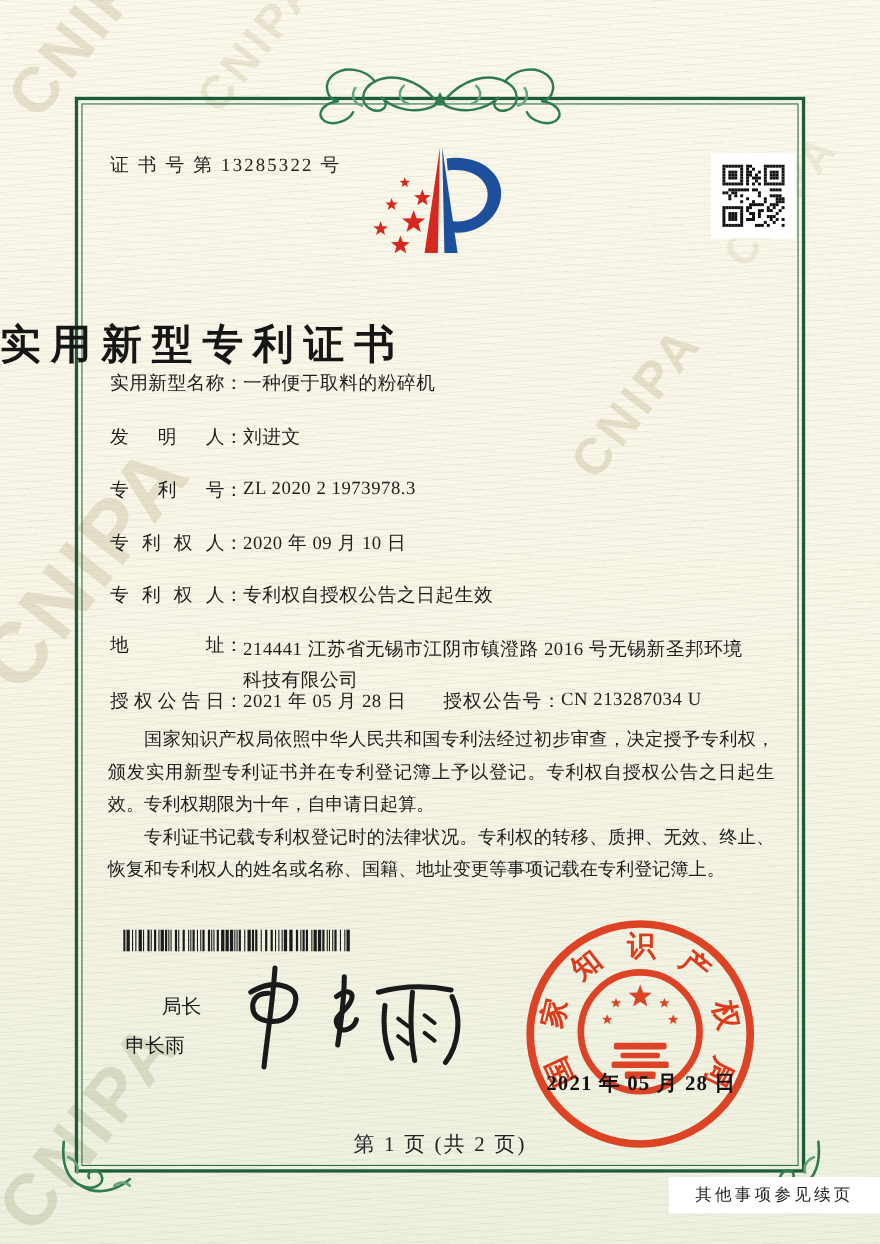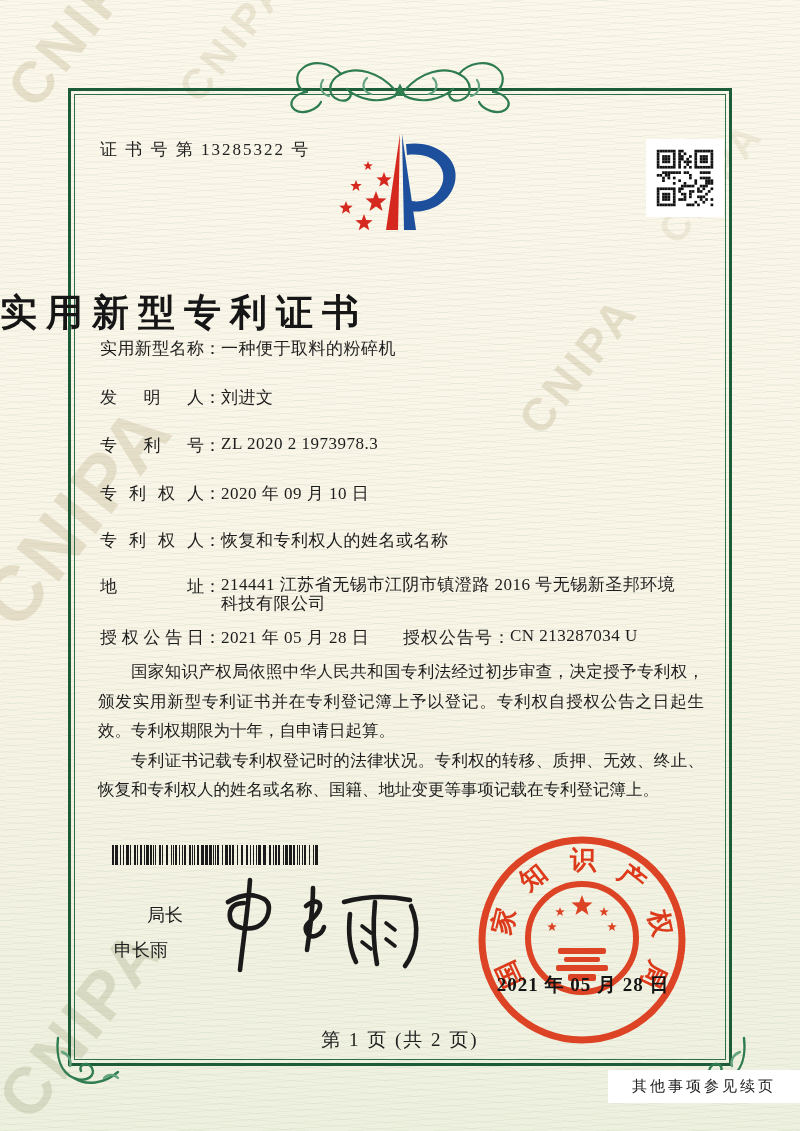--- a/index.html
+++ b/index.html
@@ -36,21 +36,21 @@
   .qr{position:absolute;left:646px;top:139px;width:78px;height:78px;z-index:4;}
   .logo{position:absolute;left:334px;top:130px;width:132px;height:106px;z-index:4;}
   .title{position:absolute;left:0;top:242px;width:747px;
          font-size:37px;font-weight:bold;color:#161616;letter-spacing:9px;z-index:4;margin-top:46px;}
   
   .field-row{position:absolute;left:100px;width:620px;font-size:17px;color:#1d1d1d;z-index:4;}
   .lbl{display:inline-block;width:104px;text-align:justify;text-align-last:justify;
        vertical-align:top;}
   .colon{vertical-align:top;}
   .val{letter-spacing:0.5px;vertical-align:top;}
-  .val-addr{display:inline-block;width:458px;line-height:19px;vertical-align:top;}
+  .val-addr{display:inline-block;width:458px;line-height:29px;vertical-align:top;}
   .r1{top:337px;} .r2{top:386px;} .r3{top:434px;} .r4{top:482px;}
   .r5{top:529px;} .r6{top:575px;} .r7{top:626px;}
   .pair2{position:absolute;left:303px;top:0;}
   .pair2 .lbl2{letter-spacing:1px;}
   
   .body-text{position:absolute;left:98px;top:657px;width:606px;font-size:16.5px;
              line-height:29.5px;color:#1d1d1d;z-index:4;text-align:justify;}
   .body-text p{margin:0;text-indent:2em;}
   
   .barcode{position:absolute;left:112px;top:845px;width:210px;height:20px;z-index:4;}
@@ -354,21 +354,21 @@
   <div class="field-row r1">
     <span class="lbl">实用新型名称</span><span class="colon">：</span><span class="val">一种便于取料的粉碎机</span>
   </div>
   <div class="field-row r3">
     <span class="lbl">专利号</span><span class="colon">：</span><span class="val">ZL 2020 2 1973978.3</span>
   </div>
   <div class="field-row r4">
     <span class="lbl">专利权人</span><span class="colon">：</span><span class="val">2020 年 09 月 10 日</span>
   </div>
   <div class="field-row r5">
-    <span class="lbl">专利权人</span><span class="colon">：</span><span class="val">恢复和专利权人的姓名或名称</span>
+    <span class="lbl">专利权人</span><span class="colon">：</span><span class="val">专利权自授权公告之日起生效</span>
   </div>
   <div class="field-row r6">
     <span class="lbl">地址</span><span class="colon">：</span><span class="val val-addr">214441  江苏省无锡市江阴市镇澄路 2016 号无锡新圣邦环境科技有限公司</span>
   </div>
   <div class="field-row r7">
     <span class="lbl">授权公告日</span><span class="colon">：</span><span class="val">2021 年 05 月 28 日</span>
     <span class="pair2">
       <span class="lbl2">授权公告号</span><span class="colon">：</span><span class="val">CN 213287034 U</span>
     </span>
   </div>

